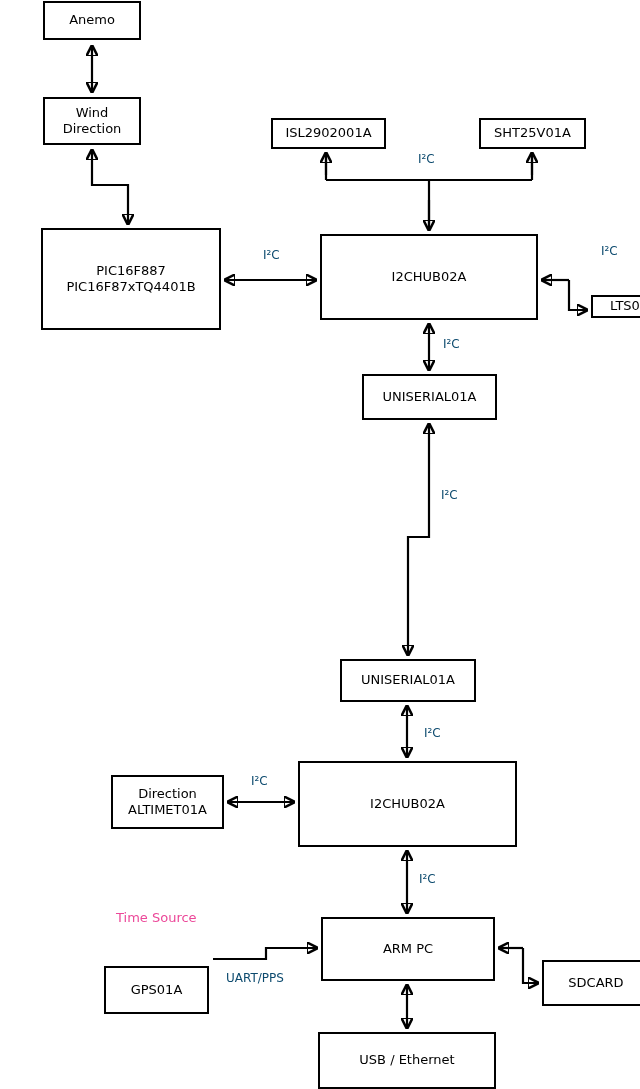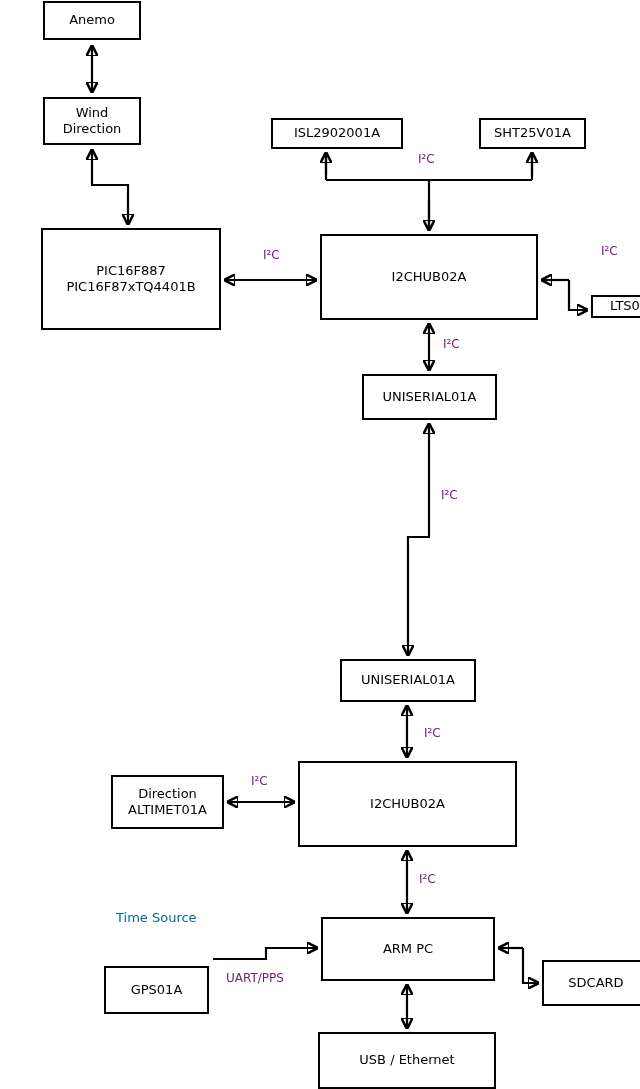--- a/index.html
+++ b/index.html
@@ -27,28 +27,28 @@
     text-align: center;
     font-size: 13px;
     color: #000000;
     line-height: 1.25;
     white-space: pre-line;
     z-index: 2;
   }
   .edge-label {
     position: absolute;
     font-size: 12px;
-    color: #701a75;
+    color: #0c4a6e;
     white-space: nowrap;
     z-index: 3;
   }
   .free-label {
     position: absolute;
     font-size: 13px;
-    color: #0369a1;
+    color: #ec4899;
     white-space: nowrap;
     z-index: 3;
   }
   svg.wires {
     position: absolute;
     left: 0;
     top: 0;
     width: 640px;
     height: 1089px;
     z-index: 1;
@@ -105,21 +105,21 @@
   </svg>
 
   <div class="node" style="left:7px;  top:1px;    width:98px;  height:39px;">Anemo</div>
 
   <div class="node" style="left:7px;  top:97px;   width:98px;  height:48px;">Wind
 Direction</div>
 
   <div class="node" style="left:5px;  top:228px;  width:180px; height:102px;">PIC16F887
 PIC16F87xTQ4401B</div>
 
-  <div class="node" style="left:235px;top:118px;  width:132px; height:31px;">ISL2902001A</div>
+  <div class="node" style="left:235px;top:118px;  width:115px; height:31px;">ISL2902001A</div>
 
   <div class="node" style="left:443px;top:118px;  width:107px; height:31px;">SHT25V01A</div>
 
   <div class="node" style="left:284px;top:234px;  width:218px; height:86px;">I2CHUB02A</div>
 
   <div class="node" style="left:555px;top:295px;  width:85px;  height:23px;">LTS01A</div>
 
   <div class="node" style="left:326px;top:374px;  width:135px; height:46px;">UNISERIAL01A</div>
 
   <div class="node" style="left:304px;top:659px;  width:136px; height:43px;">UNISERIAL01A</div>

